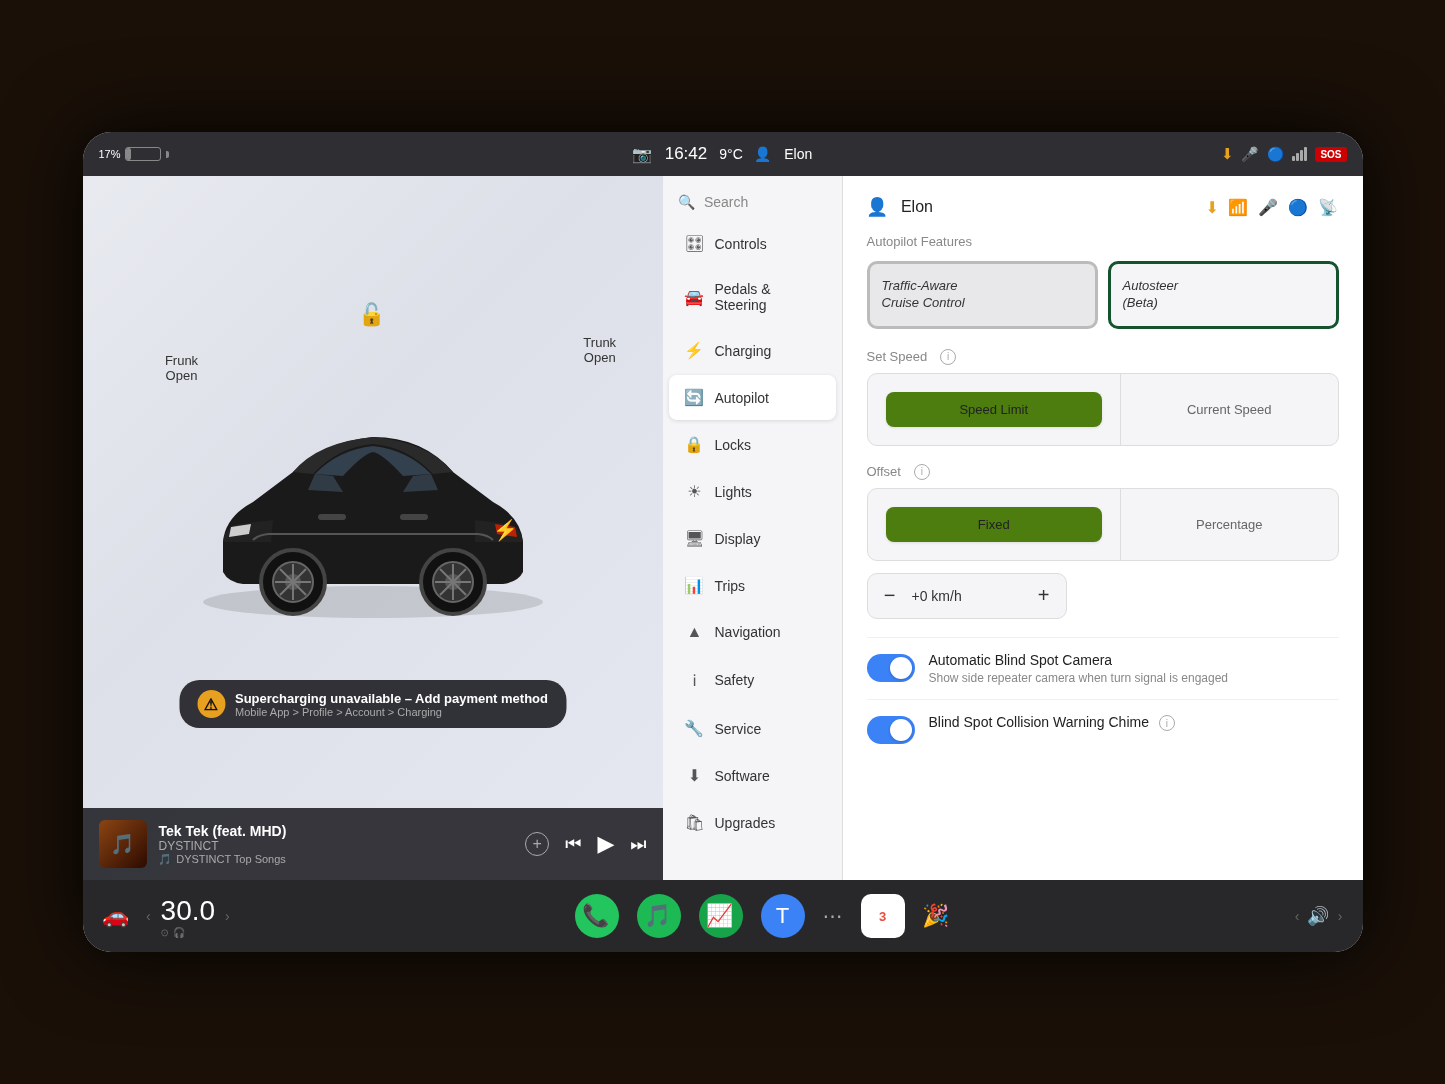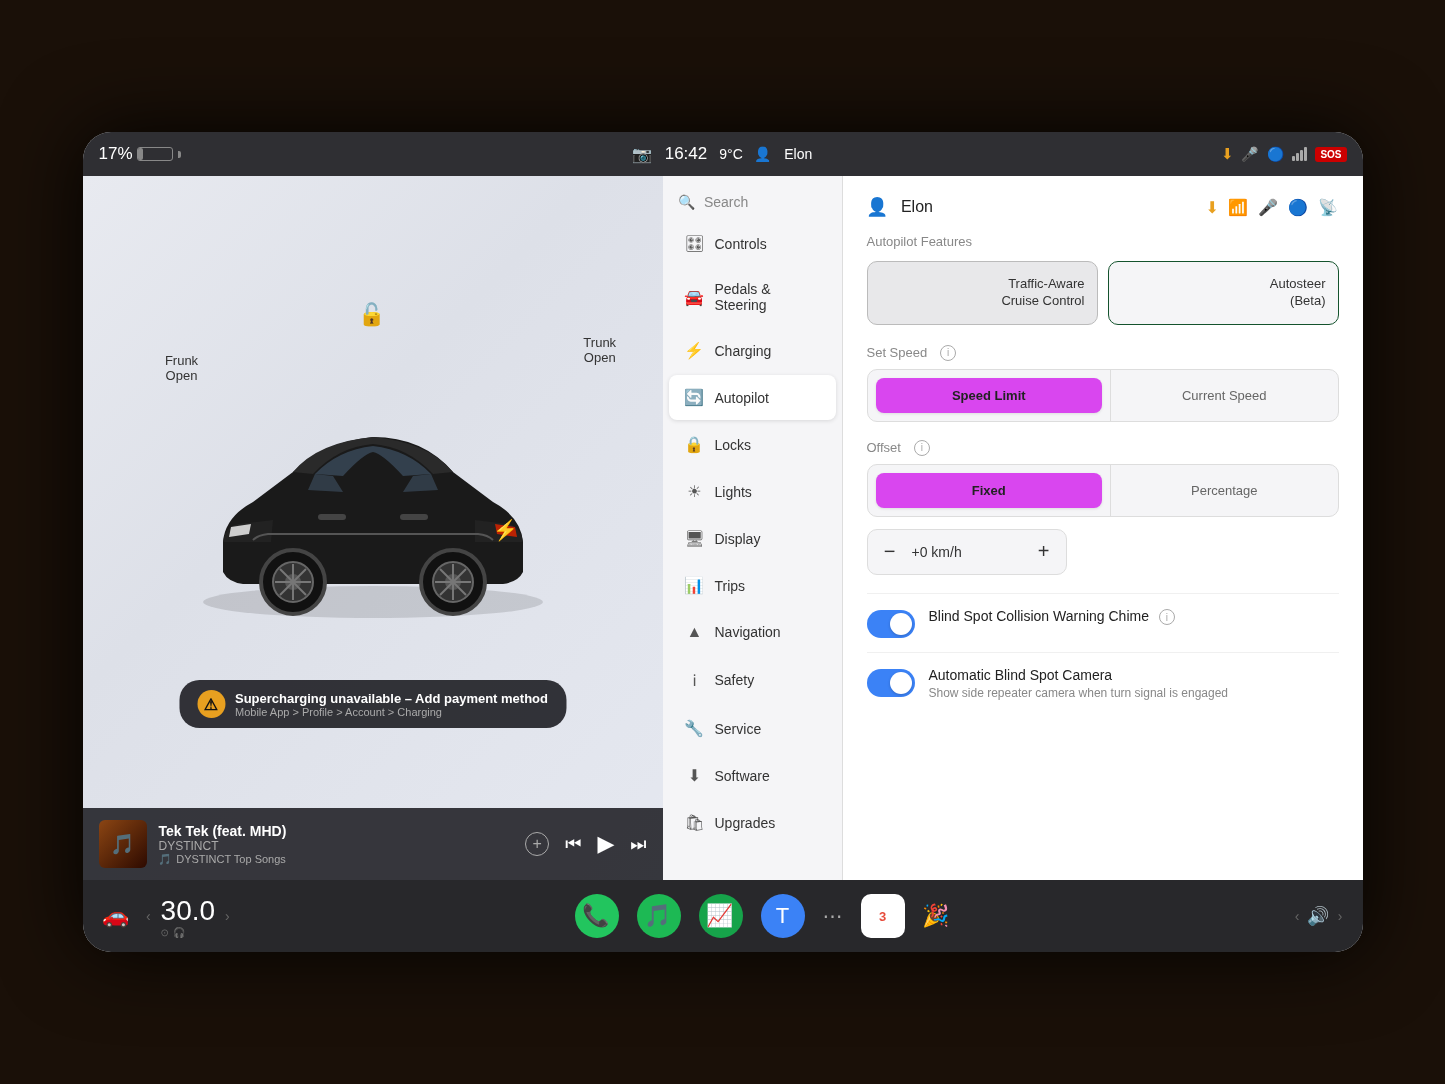--- a/index.html
+++ b/index.html
@@ -45,21 +45,21 @@
       position: relative;
     }
     .status-bar-left { display: flex; align-items: center; gap: 10px; }
     .status-bar-center { display: flex; align-items: center; gap: 12px; position: absolute; left: 50%; transform: translateX(-50%); }
     .status-bar-right { display: flex; align-items: center; gap: 8px; }
 
     .status-time { color: #fff; font-size: 17px; font-weight: 500; }
     .status-temp { color: #fff; font-size: 14px; }
     .status-user { color: #fff; font-size: 14px; display: flex; align-items: center; gap: 4px; }
     .battery-indicator {
-      display: flex; align-items: center; gap: 4px; color: #fff; font-size: 17px;
+      display: flex; align-items: center; gap: 4px; color: #fff; font-size: 11px;
     }
     .battery-bar {
       width: 36px; height: 14px; border: 1.5px solid #888; border-radius: 3px; position: relative; display: inline-block;
     }
     .battery-fill {
       height: 100%; background: #888; border-radius: 2px; width: 17%;
     }
     .battery-tip {
       width: 3px; height: 7px; background: #888; border-radius: 0 2px 2px 0; display: inline-block; margin-left: 1px;
     }
@@ -238,24 +238,24 @@
     .prof-icon { font-size: 16px; color: #aaa; }
     .prof-icon.orange { color: #e8a020; }
     .prof-icon.active { color: #333; }
 
     .section-title { font-size: 13px; color: #888; font-weight: 500; margin-bottom: 12px; }
 
     .autopilot-features { margin-bottom: 20px; }
     .feature-buttons { display: flex; gap: 10px; margin-bottom: 4px; }
     .feature-btn {
       flex: 1; padding: 14px 12px;
-      border: 1px solid #14532d; border-radius: 10px;
+      border: 3px solid #14532d; border-radius: 10px;
       background: #f5f5f7; cursor: pointer;
       font-size: 13px; font-weight: 500; color: #333;
-      text-align: right; line-height: 1.3;
+      text-align: left; line-height: 1.3; font-style: italic;
     }
     .feature-btn.selected {
       background: #e8e8ea;
       border-color: #bbb;
     }
 
     .settings-row {
       margin-bottom: 18px;
     }
     .settings-label {
@@ -268,23 +268,23 @@
     }
     .toggle-buttons {
       display: flex; border: 1px solid #ddd; border-radius: 10px; overflow: hidden; background: #f5f5f7;
     }
     .toggle-btn {
       flex: 1; padding: 10px 14px; text-align: center;
       font-size: 13px; cursor: pointer; color: #666;
       border: none; background: transparent;
     }
     .toggle-btn.selected {
-      background: #d946ef; color: #222; font-weight: 700;
+      background: #4d7c0f; color: #222; font-weight: 400;
       box-shadow: 0 1px 3px rgba(0,0,0,0.1);
-      border-radius: 8px; margin: 8px;
+      border-radius: 8px; margin: 18px;
     }
 
     .offset-control {
       display: flex; align-items: center; gap: 0;
       border: 1px solid #ddd; border-radius: 10px; overflow: hidden;
       background: #f5f5f7; width: 200px;
     }
     .offset-btn {
       width: 44px; height: 44px; display: flex; align-items: center; justify-content: center;
       font-size: 20px; cursor: pointer; color: #333; background: transparent; border: none;
@@ -598,32 +598,32 @@
           <div class="offset-control">
             <button class="offset-btn">−</button>
             <span class="offset-value">+0 km/h</span>
             <button class="offset-btn">+</button>
           </div>
         </div>
 
         <div class="toggle-row">
           <div class="toggle-switch"></div>
           <div>
+            <div class="toggle-label">Automatic Blind Spot Camera</div>
+            <div class="toggle-sublabel">Show side repeater camera when turn signal is engaged</div>
+          </div>
+        </div>
+
+        <div class="toggle-row">
+          <div class="toggle-switch"></div>
+          <div>
             <div class="toggle-label">
               <span>Blind Spot Collision Warning Chime</span>
               <span class="info-icon" style="margin-left:6px;">i</span>
             </div>
-          </div>
-        </div>
-
-        <div class="toggle-row">
-          <div class="toggle-switch"></div>
-          <div>
-            <div class="toggle-label">Automatic Blind Spot Camera</div>
-            <div class="toggle-sublabel">Show side repeater camera when turn signal is engaged</div>
           </div>
         </div>
 
       </div>
     </div>
 
     <div class="taskbar">
       <div class="taskbar-left">
         <span class="car-icon-small">🚗</span>
         <div class="speed-display">

